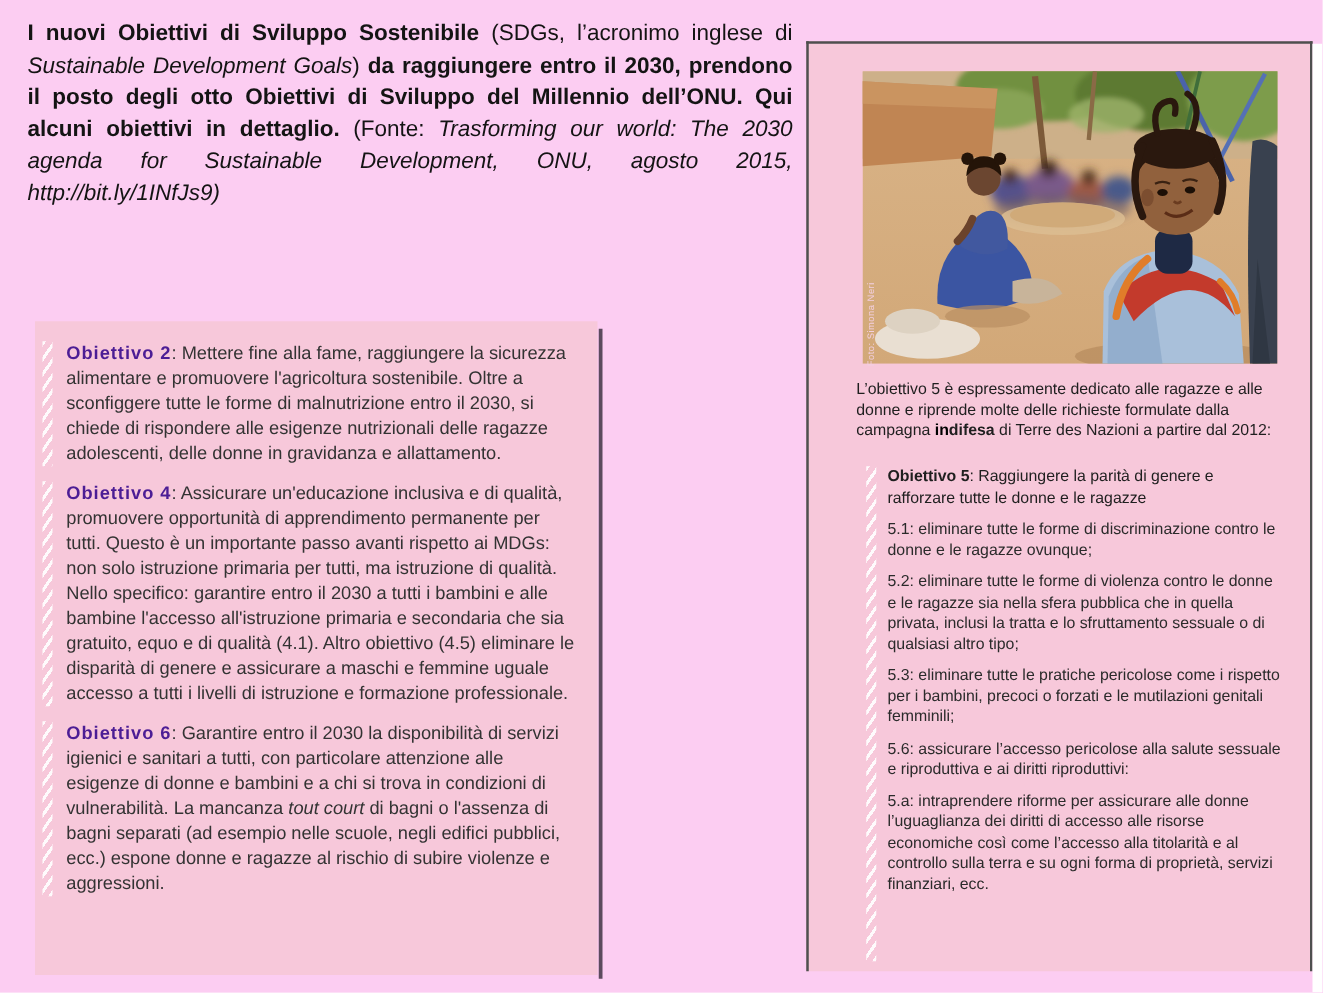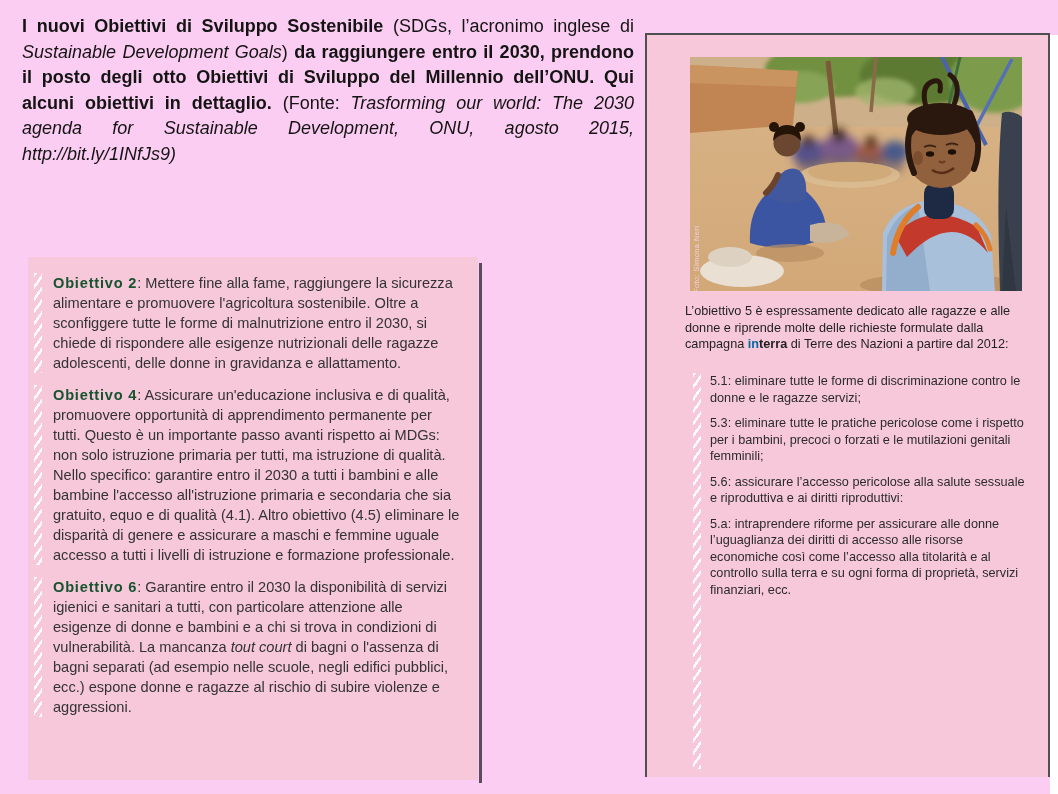--- a/index.html
+++ b/index.html
@@ -4,31 +4,31 @@
 <style>
   html,body{margin:0;padding:0;}
   .page{position:relative;width:1058px;height:794px;background:#fccdf2;overflow:hidden;
         font-family:Liberation Sans, sans-serif;}
   
   .intro{position:absolute;left:22px;top:14px;width:612px;color:#141414;
          font-size:18px;line-height:25.5px;text-align:justify;}
   .intro-p{margin:0;}
   .run-b{font-weight:bold;}
   .run-i{font-style:italic;}
-  .run-o{font-weight:bold;color:#0369a1;}
+  .run-o{font-weight:bold;color:#000000;}
   
   .left-box{position:absolute;left:28px;top:257px;width:450px;height:523px;
             background:#f7c8da;box-sizing:border-box;padding:16px 16px 0 6px;}
   .left-box::after{content:"";position:absolute;top:6px;bottom:-3px;right:-4px;width:3px;
                    background:#5c4a5e;}
   .obj-section{display:flex;gap:11px;margin-bottom:12px;align-items:stretch;}
   .stripe{flex:0 0 8px;
           background-image:repeating-linear-gradient(125deg,rgba(255,255,255,.92) 0 2.5px,rgba(255,255,255,0) 2.5px 7px);}
   .obj-text{margin:0;font-size:14.6px;line-height:20px;color:#333;flex:1;}
-  .obj-title{font-weight:bold;letter-spacing:.8px;color:#14532d;}
+  .obj-title{font-weight:bold;letter-spacing:.8px;color:#4c1d95;}
   
   .panel{position:absolute;left:645px;top:33px;width:405px;height:744px;background:#f7c8da;
          border-top:2px solid #4f4f4f;border-left:2px solid #4f4f4f;border-right:2px solid #4f4f4f;
          box-sizing:border-box;}
   .photo{position:absolute;left:43px;top:22px;width:332px;height:234px;display:block;}
   .credit{position:absolute;left:45px;top:160px;height:98px;writing-mode:vertical-rl;
           transform:rotate(180deg);font-size:7.5px;color:#f3cfe0;letter-spacing:.4px;white-space:nowrap;}
   .caption{position:absolute;left:38px;top:268px;width:342px;margin:0;
            font-size:12.7px;line-height:16.5px;color:#1f1f1f;}
   .obj5-block{position:absolute;left:46px;top:338px;width:332px;bottom:8px;display:flex;gap:9px;}
@@ -140,27 +140,29 @@
         <path d="M249,104 Q252,107 255,104" stroke="#6a3c20" stroke-width="2" fill="none"></path>
         <path d="M242,113 Q252,120 264,111" stroke="#5a2c16" stroke-width="2.5" fill="none"></path>
         <ellipse cx="228" cy="101" rx="5" ry="7" fill="#7c4e30"></ellipse>
       </g>
       <path d="M312,56 Q306,120 310,234 L332,234 L332,60 Q322,52 312,56 Z" fill="#39414f"></path>
       <path d="M316,150 L312,234 L326,234 Z" fill="#2d3440" opacity=".8"></path>
     </svg>
 
     <div class="credit">Foto: Simona Neri</div>
 
-    <p class="caption"><span>L’obiettivo 5 è espressamente dedicato alle ragazze e alle donne e riprende molte delle richieste formulate dalla campagna </span><span class="run-o">in</span><span class="run-b">terra</span><span> di Terre des Nazioni a partire dal 2012:</span></p>
+    <p class="caption"><span>L’obiettivo 5 è espressamente dedicato alle ragazze e alle donne e riprende molte delle richieste formulate dalla campagna </span><span class="run-o">in</span><span class="run-b">difesa</span><span> di Terre des Nazioni a partire dal 2012:</span></p>
 
     <div class="obj5-block">
       <div class="stripe"></div>
       <div class="obj5-content">
+        <p class="obj5-head"><span class="run-b">Obiettivo 5</span><span><span>:  Raggiungere la parità di genere e rafforzare tutte le donne e le ragazze</span></span></p>
         <div>
-            <p class="obj5-item">5.1:  eliminare tutte le forme di discriminazione contro le donne e le ragazze servizi;</p>
+            <p class="obj5-item">5.1:  eliminare tutte le forme di discriminazione contro le donne e le ragazze ovunque;</p>
+            <p class="obj5-item">5.2:  eliminare tutte le forme di violenza contro le donne e le ragazze sia nella sfera pubblica che in quella privata, inclusi la tratta e lo sfruttamento sessuale o di qualsiasi altro tipo;</p>
             <p class="obj5-item">5.3:  eliminare tutte le pratiche pericolose come i rispetto per i bambini, precoci o forzati e le mutilazioni genitali femminili;</p>
             <p class="obj5-item">5.6:  assicurare l’accesso pericolose alla salute sessuale e riproduttiva e ai diritti riproduttivi:</p>
             <p class="obj5-item">5.a:  intraprendere riforme per assicurare alle donne l’uguaglianza dei diritti di accesso alle risorse economiche così come l’accesso alla titolarità e al controllo sulla terra e su ogni forma di proprietà, servizi finanziari, ecc.</p>
           </div>
       </div>
     </div>
 
   </div>
 
   <div class="white-edge"></div>

